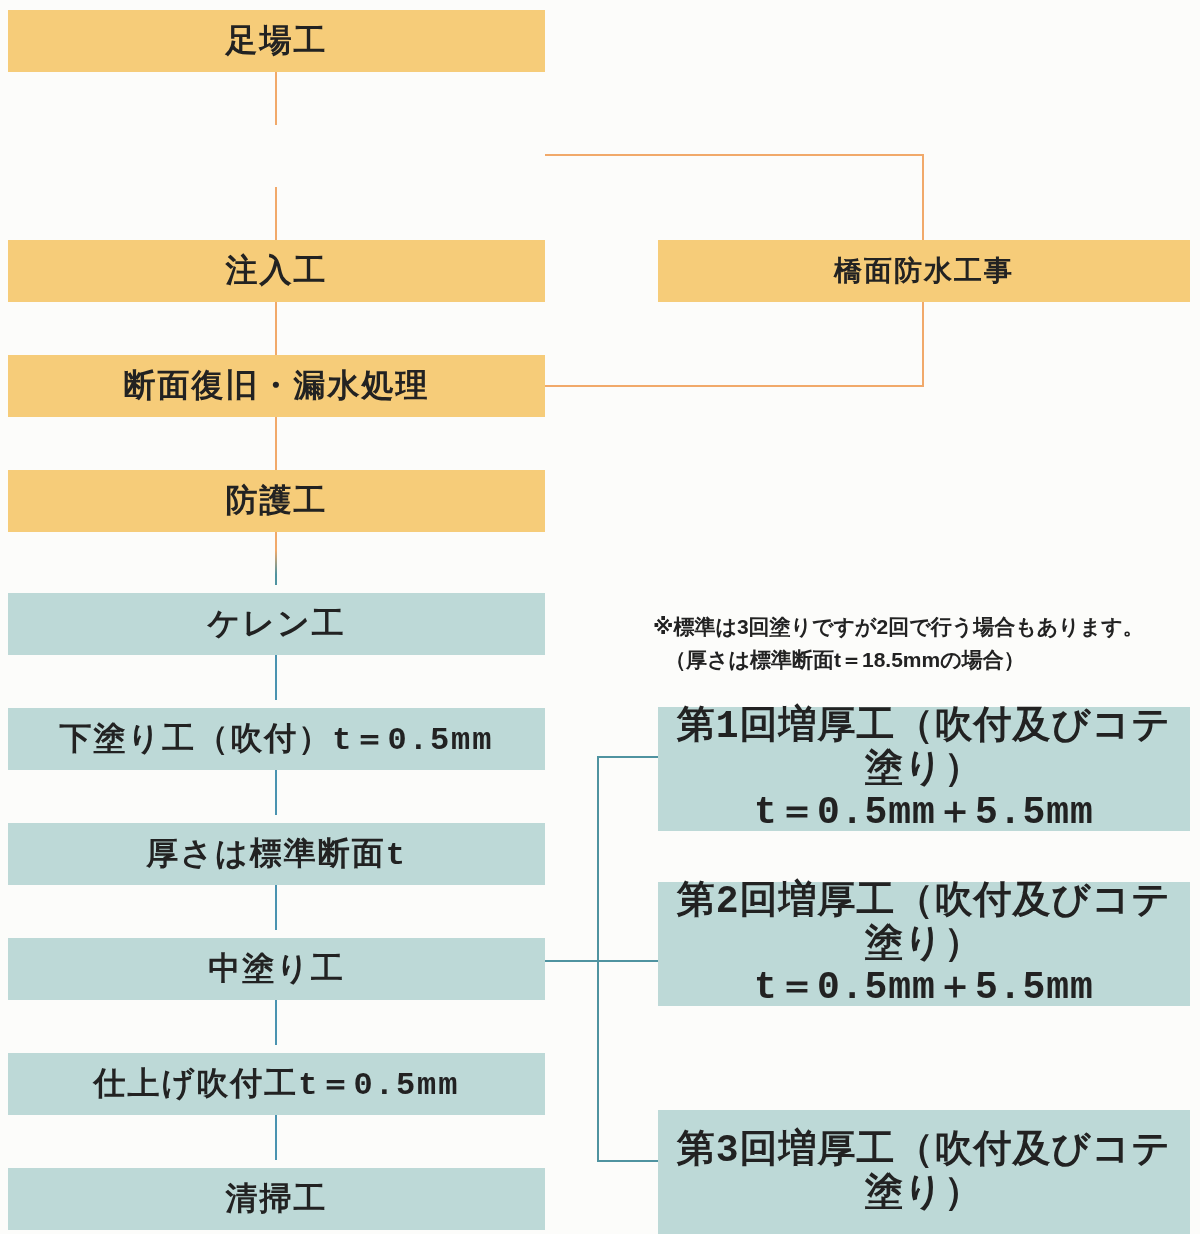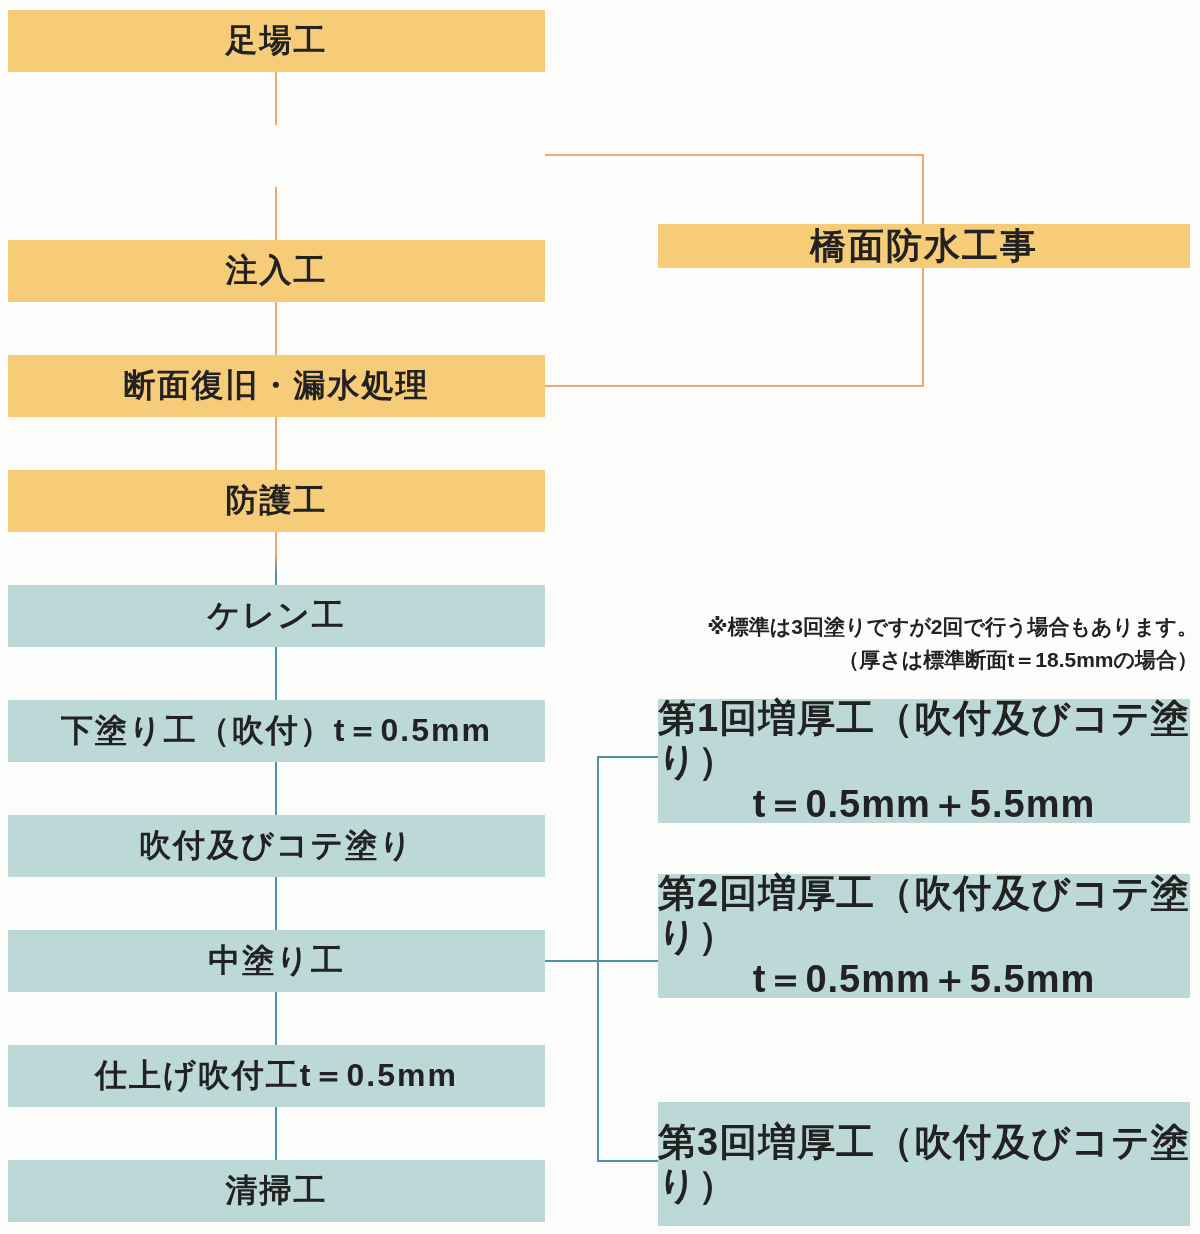--- a/index.html
+++ b/index.html
@@ -9,36 +9,38 @@
     font-family:"Liberation Sans","DejaVu Sans",sans-serif;
     position:relative;
     overflow:hidden;
   }
   .canvas{position:absolute;left:0;top:0;width:1200px;height:1234px;}
   .box{
     position:absolute;
     display:flex;flex-direction:column;
     align-items:center;justify-content:center;
     font-weight:bold;color:var(--text,#222);
+    text-align:center;
+    font-family:Liberation Mono, monospace;
   }
   .yellow{background:var(--yellow-box,#f6cc79);}
-  .teal{background:var(--teal-box,#bdd9d7);}
+  .teal{background:var(--teal-box,#bdd9d7);margin-top:8px;}
   .lbox{left:8px;width:537px;height:62px;font-size:32px;letter-spacing:2px;}
   .rbox{left:658px;width:532px;}
   .rbox.two-line{height:124px;font-size:38px;line-height:43px;letter-spacing:1px;}
   .vline{position:absolute;width:2px;}
   .hline{position:absolute;height:2px;}
   .orange{background:var(--orange-line,#f1a96a);}
   .blue{background:var(--blue-line,#4a93b0);}
   .tealline{background:var(--teal-line,#4f93a0);}
   .mixline{background:linear-gradient(to bottom,var(--orange-line,#f1a96a) 35%,var(--teal-line,#4f93a0) 80%);}
   .note{
     position:absolute;left:653px;top:610px;width:545px;
     font-size:21px;font-weight:bold;color:var(--text,#222);
-    line-height:33px;white-space:nowrap;text-align:right;
+    line-height:33px;white-space:nowrap;
   }
   .note .indent{padding-left:12px;}
 </style>
 </head>
 <body>
 
 <div class="canvas">
 
   <div class="vline orange" style="left:275px;top:72px;height:53px"></div>
   <div class="vline orange" style="left:275px;top:187px;height:53px"></div>
@@ -72,33 +74,33 @@
   <div class="box yellow lbox" style="top:355px">
       <span>断面復旧・漏水処理</span>
     </div>
   <div class="box teal lbox" style="top:585px">
       <span>ケレン工</span>
     </div>
   <div class="box teal lbox" style="top:700px">
       <span>下塗り工（吹付）t＝0.5mm</span>
     </div>
   <div class="box teal lbox" style="top:815px">
-      <span>吹付及びコテ塗り</span>
+      <span>厚さは標準断面t</span>
     </div>
   <div class="box teal lbox" style="top:930px">
       <span>中塗り工</span>
     </div>
   <div class="box teal lbox" style="top:1045px">
       <span>仕上げ吹付工t＝0.5mm</span>
     </div>
   <div class="box teal lbox" style="top:1160px">
       <span>清掃工</span>
     </div>
 
-  <div class="box yellow rbox" style="top:224px;height:44px;font-size:36px;letter-spacing:2px">
+  <div class="box yellow rbox" style="top:240px;height:62px;font-size:28px;letter-spacing:2px">
     <span>橋面防水工事</span>
   </div>
 
   <div class="note">
     <div>※標準は3回塗りですが2回で行う場合もあります。</div>
     <div class="indent">（厚さは標準断面t＝18.5mmの場合）</div>
   </div>
 
   <div class="box teal rbox two-line" style="top:699px">
     <span>第1回増厚工（吹付及びコテ塗り）</span>

